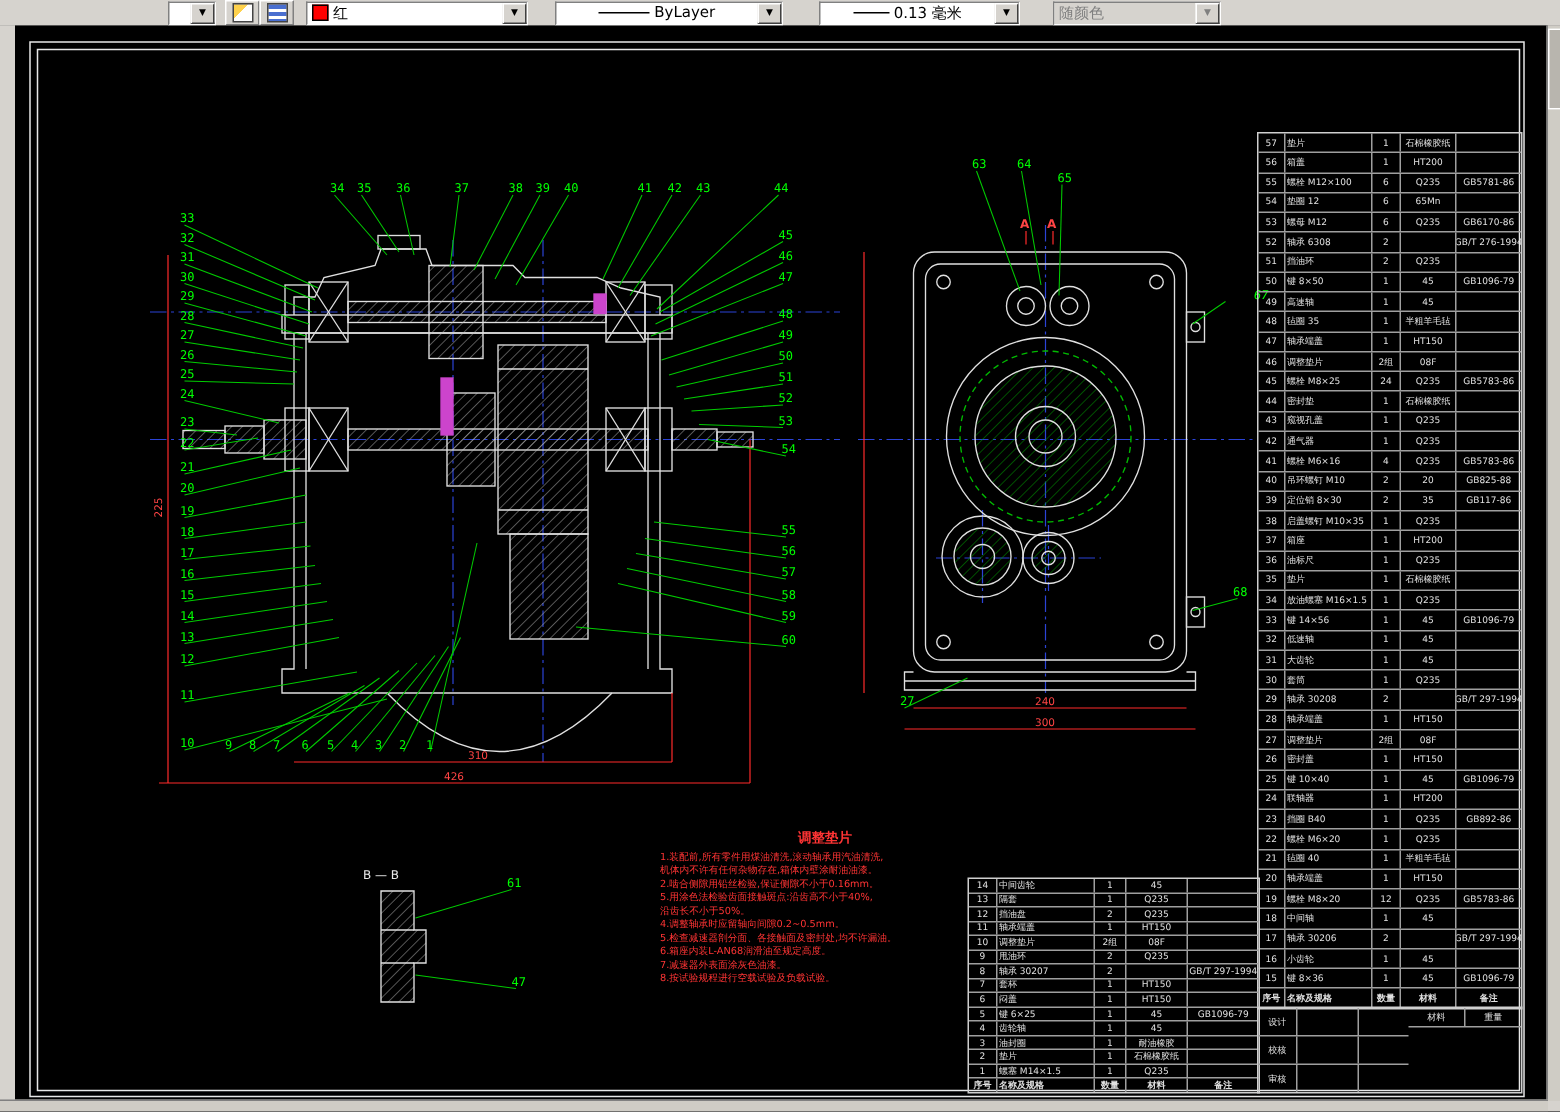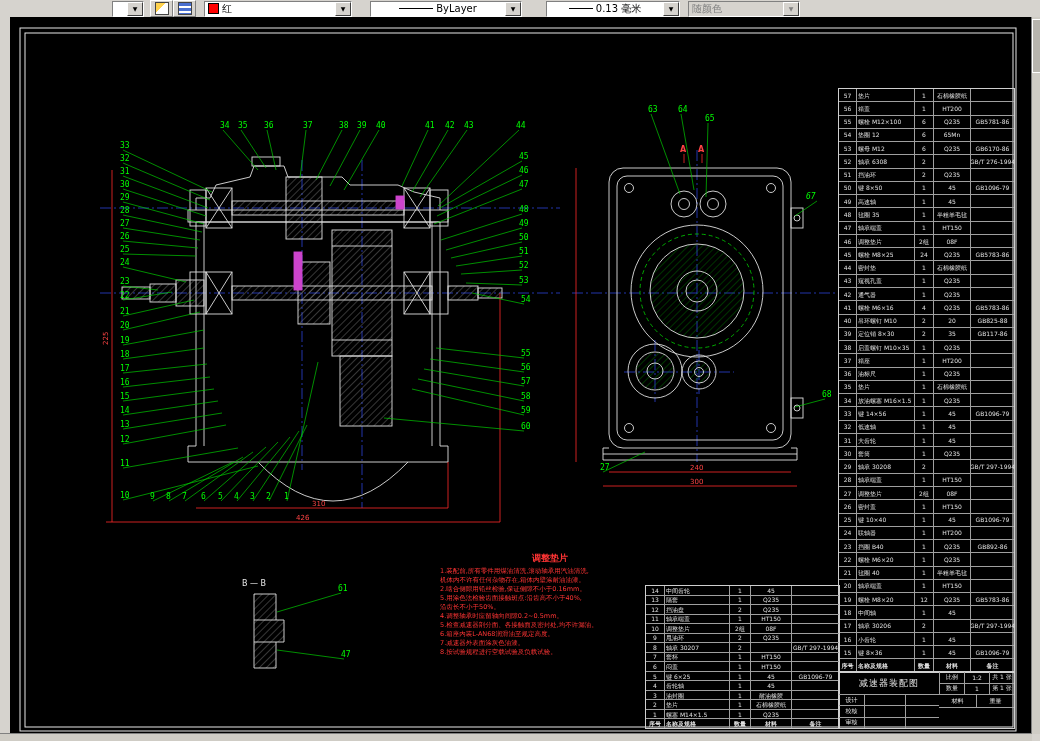--- a/index.html
+++ b/index.html
@@ -94,21 +94,21 @@
       </div>
       <div class="btn">▼</div>
     </div>
     <div class="combo" style="margin-left:24px;width:132px;">
       <div class="field" style="justify-content:center;">
         <span class="line-sample thin"></span>
         <span>0.13 毫米</span>
       </div>
       <div class="btn">▼</div>
     </div>
-    <div class="combo disabled" style="margin-left:8px;width:110px;">
+    <div class="combo disabled" style="margin-left:22px;width:110px;">
       <div class="field">随颜色</div>
       <div class="btn">▼</div>
     </div>
   </div>
 
   <div class="left-gutter"></div>
 
   <div class="canvas">
     <div class="page-layer">
 
@@ -374,21 +374,21 @@
           <div class="callout" style="left: 521px; top: 378px;">57</div>
           <div class="callout" style="left: 521px; top: 393px;">58</div>
           <div class="callout" style="left: 521px; top: 407px;">59</div>
           <div class="callout" style="left: 521px; top: 423px;">60</div>
           <div class="callout" style="left: 338px; top: 585px;">61</div>
           <div class="callout" style="left: 341px; top: 651px;">47</div>
           <div class="callout" style="left: 648px; top: 106px;">63</div>
           <div class="callout" style="left: 678px; top: 106px;">64</div>
           <div class="callout" style="left: 705px; top: 115px;">65</div>
           <div class="callout" style="left: 600px; top: 464px;">27</div>
-          <div class="callout" style="left: 806px; top: 193px; font-style: italic;">67</div>
+          <div class="callout" style="left: 836px; top: 193px; font-style: italic;">67</div>
           <div class="callout" style="left: 822px; top: 391px;">68</div>
         </div>
 
       <div id="bom-main" class="bom">
           <div class="bom-row">
             <div class="bom-cell c0">57</div>
             <div class="bom-cell c1">垫片</div>
             <div class="bom-cell c2">1</div>
             <div class="bom-cell c3">石棉橡胶纸</div>
             <div class="bom-cell c4"></div>
@@ -797,35 +797,20 @@
           <div class="bom-row bom-head">
             <div class="bom-cell c0">序号</div>
             <div class="bom-cell c1">名称及规格</div>
             <div class="bom-cell c2">数量</div>
             <div class="bom-cell c3">材料</div>
             <div class="bom-cell c4">备注</div>
           </div>
         </div>
 
       <div id="titleblock">
-        <div class="tb-r" style="height:22px;flex:none;">
-          <div class="tb-c tb-title">减速器装配图</div>
-          <div class="tb-half">
-            <div class="tb-mini">
-              <div class="tb-c">比例</div>
-              <div class="tb-c">1:2</div>
-              <div class="tb-c">共 1 张</div>
-            </div>
-            <div class="tb-mini">
-              <div class="tb-c">数量</div>
-              <div class="tb-c">1</div>
-              <div class="tb-c">第 1 张</div>
-            </div>
-          </div>
-        </div>
         <div class="tb-r" style="flex:1;">
           <div class="tb-half" style="width:100px;flex:none;">
             <div class="tb-mini">
               <div class="tb-c" style="width:25px;flex:none;">设计</div>
               <div class="tb-c" style="width:40px;flex:none;"></div>
               <div class="tb-c"></div>
             </div>
             <div class="tb-mini">
               <div class="tb-c" style="width:25px;flex:none;">校核</div>
               <div class="tb-c" style="width:40px;flex:none;"></div>

